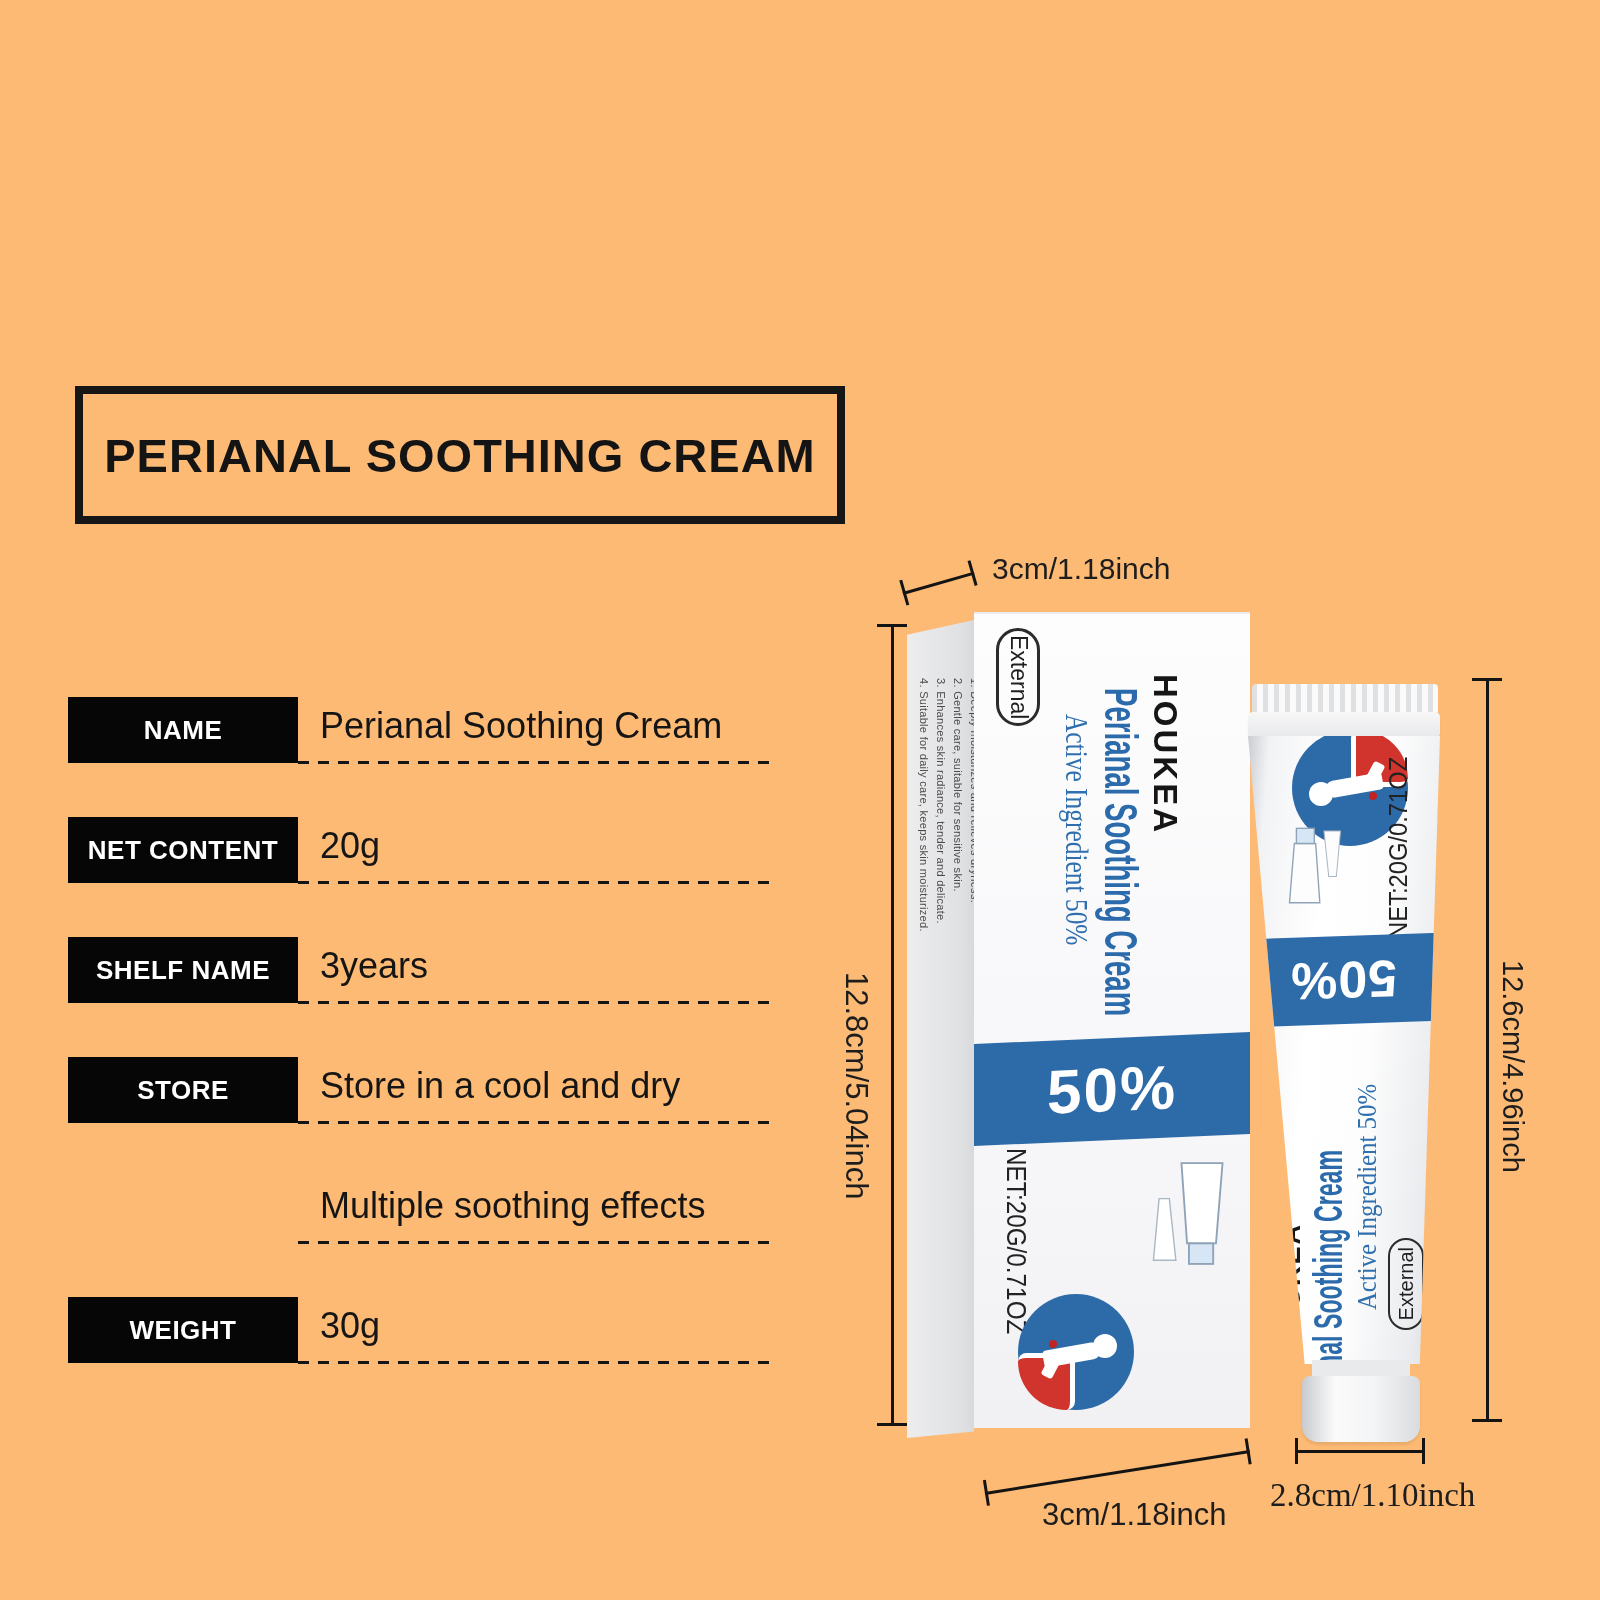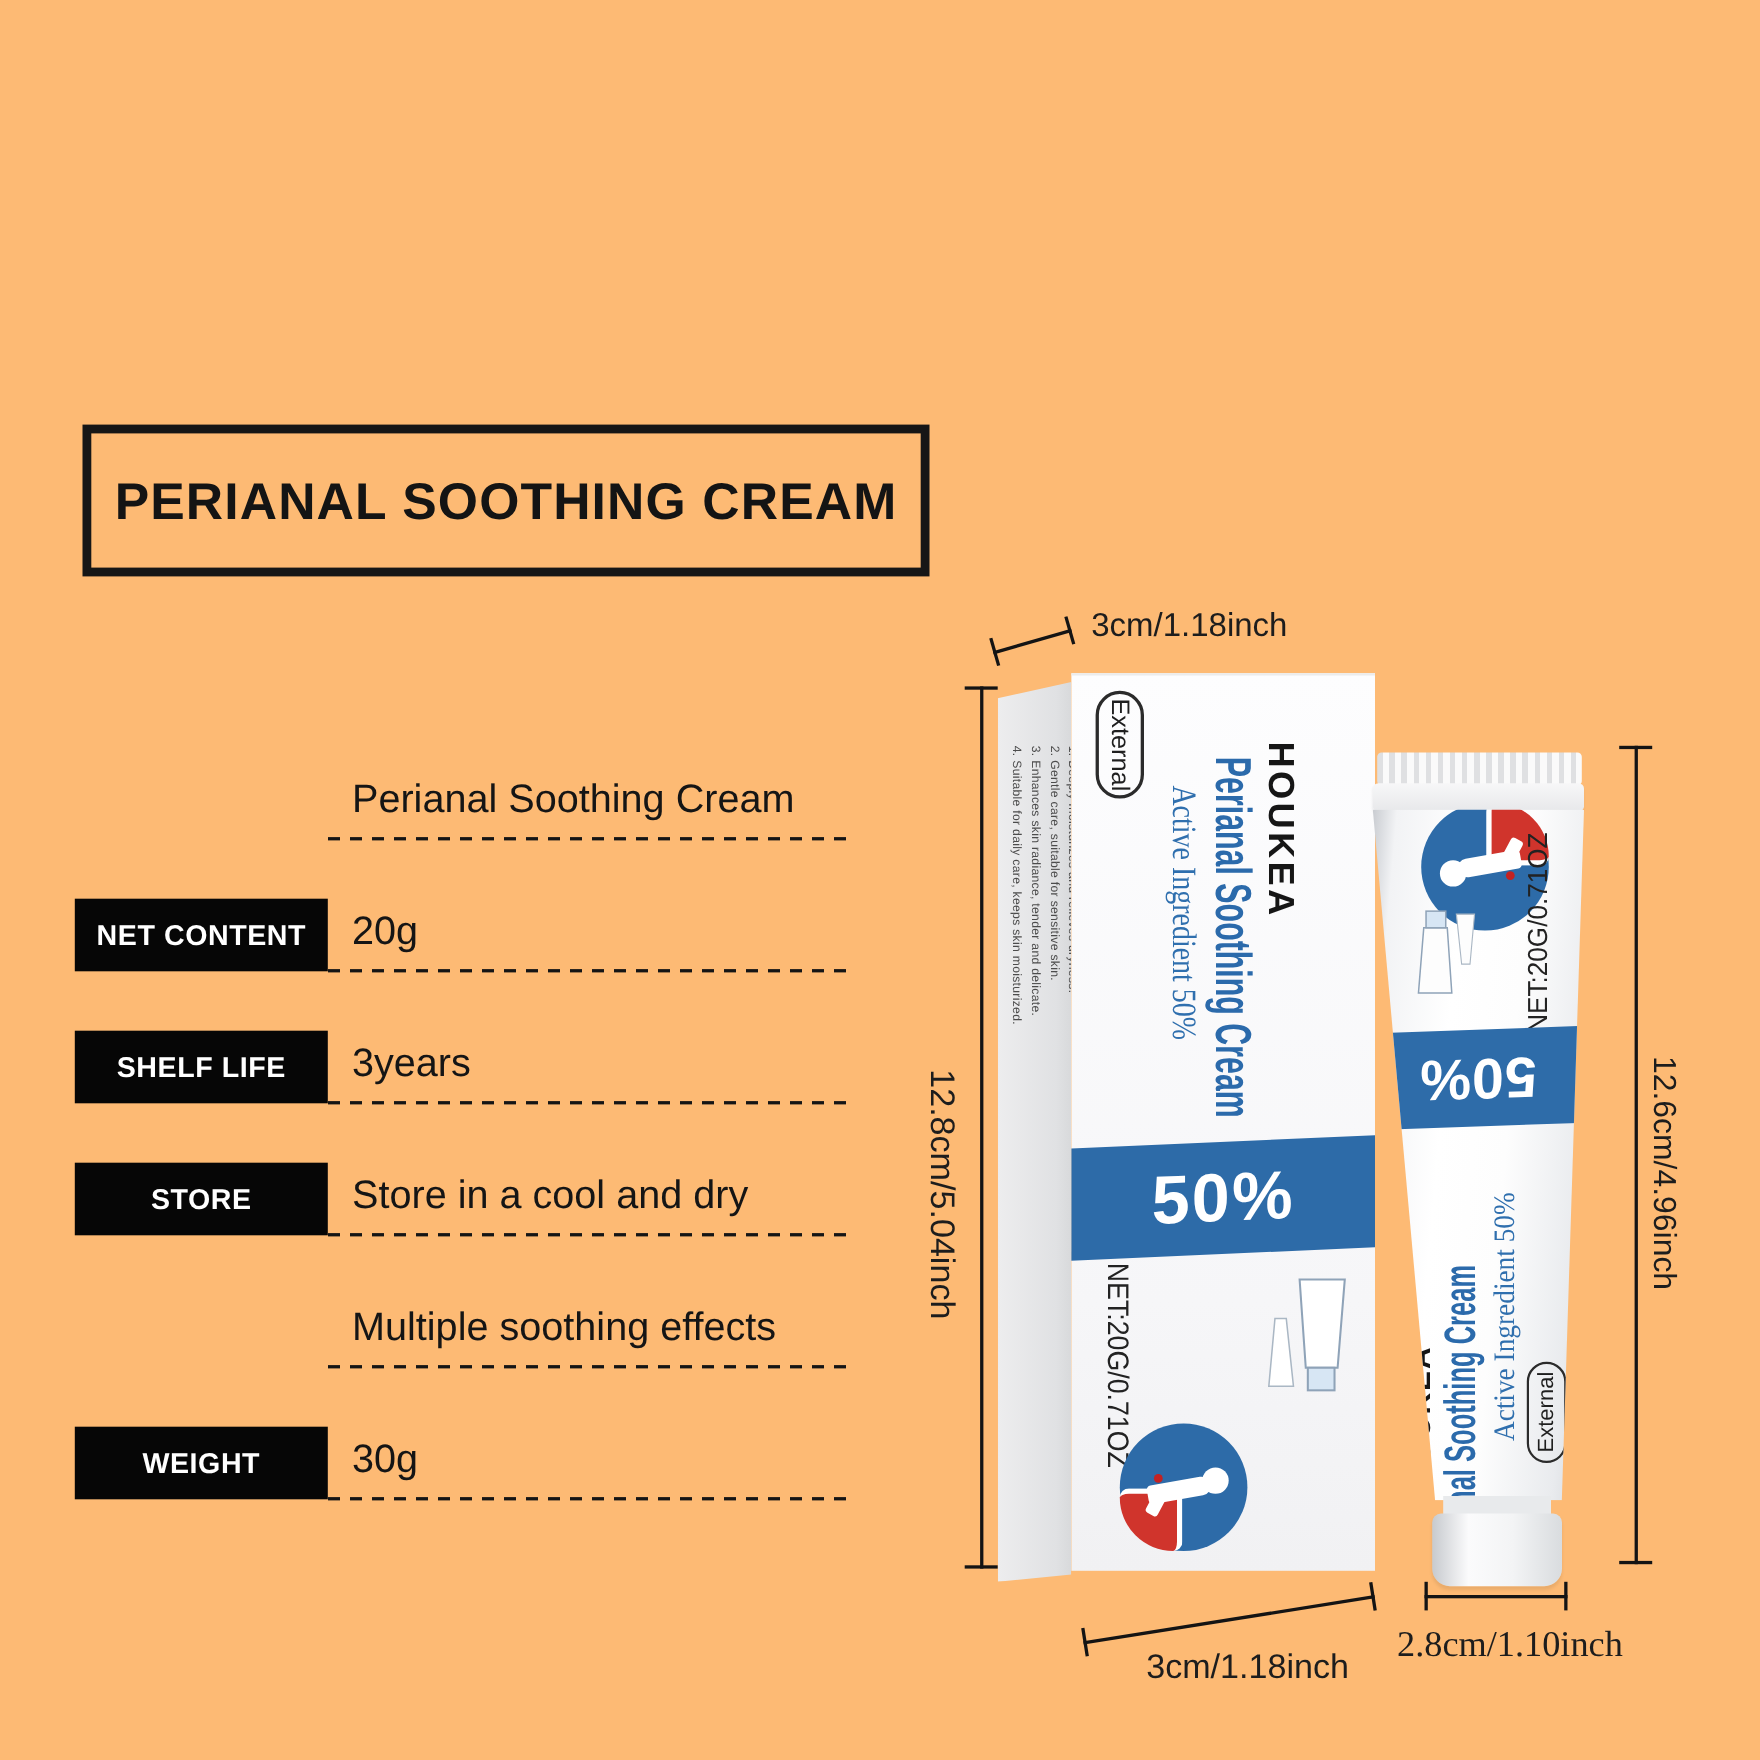--- a/index.html
+++ b/index.html
@@ -98,30 +98,31 @@
 <body>
 
 <div class="canvas">
 
   <div class="title-box">
     <span>PERIANAL SOOTHING CREAM</span>
   </div>
 
   <div>
     <div class="spec-row r0">
+      <div class="spec-label">NAME</div>
       <div class="spec-value">Perianal Soothing Cream</div>
       <div class="spec-dash"></div>
     </div>
     <div class="spec-row r1">
       <div class="spec-label">NET CONTENT</div>
       <div class="spec-value">20g</div>
       <div class="spec-dash"></div>
     </div>
     <div class="spec-row r2">
-      <div class="spec-label">SHELF LIFE</div>
+      <div class="spec-label">SHELF NAME</div>
       <div class="spec-value">3years</div>
       <div class="spec-dash"></div>
     </div>
     <div class="spec-row r3">
       <div class="spec-label">STORE</div>
       <div class="spec-value">Store in a cool and dry</div>
       <div class="spec-dash"></div>
     </div>
     <div class="spec-row r4">
       <div class="spec-value">Multiple soothing effects</div>

